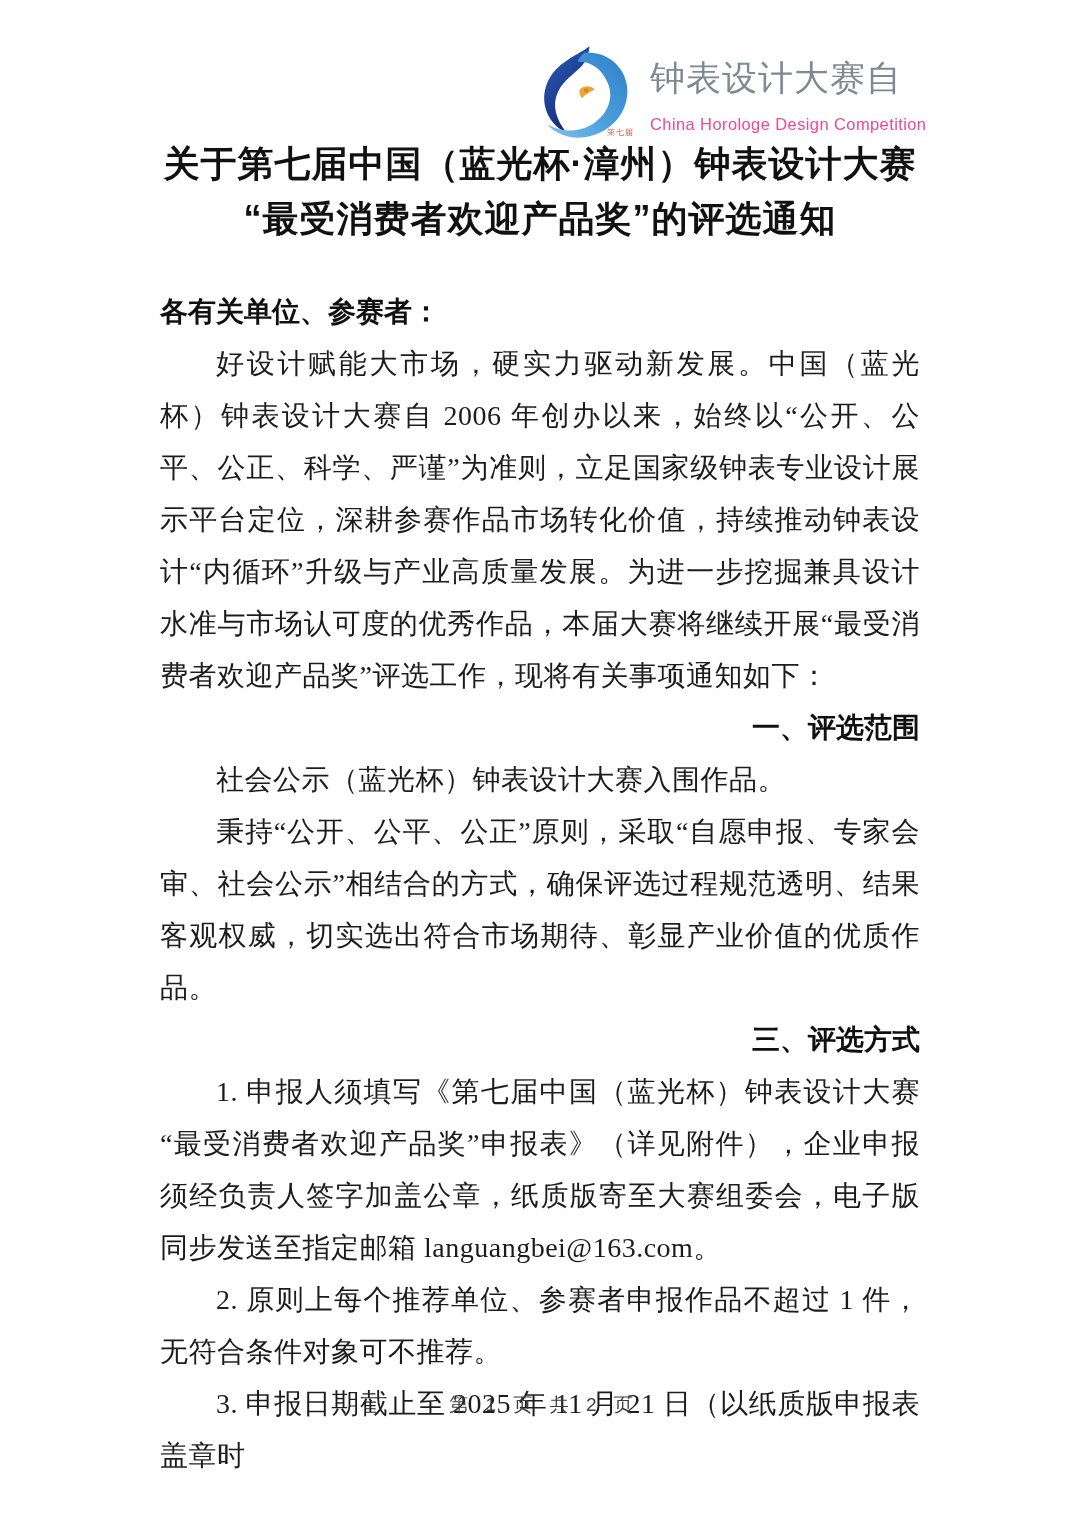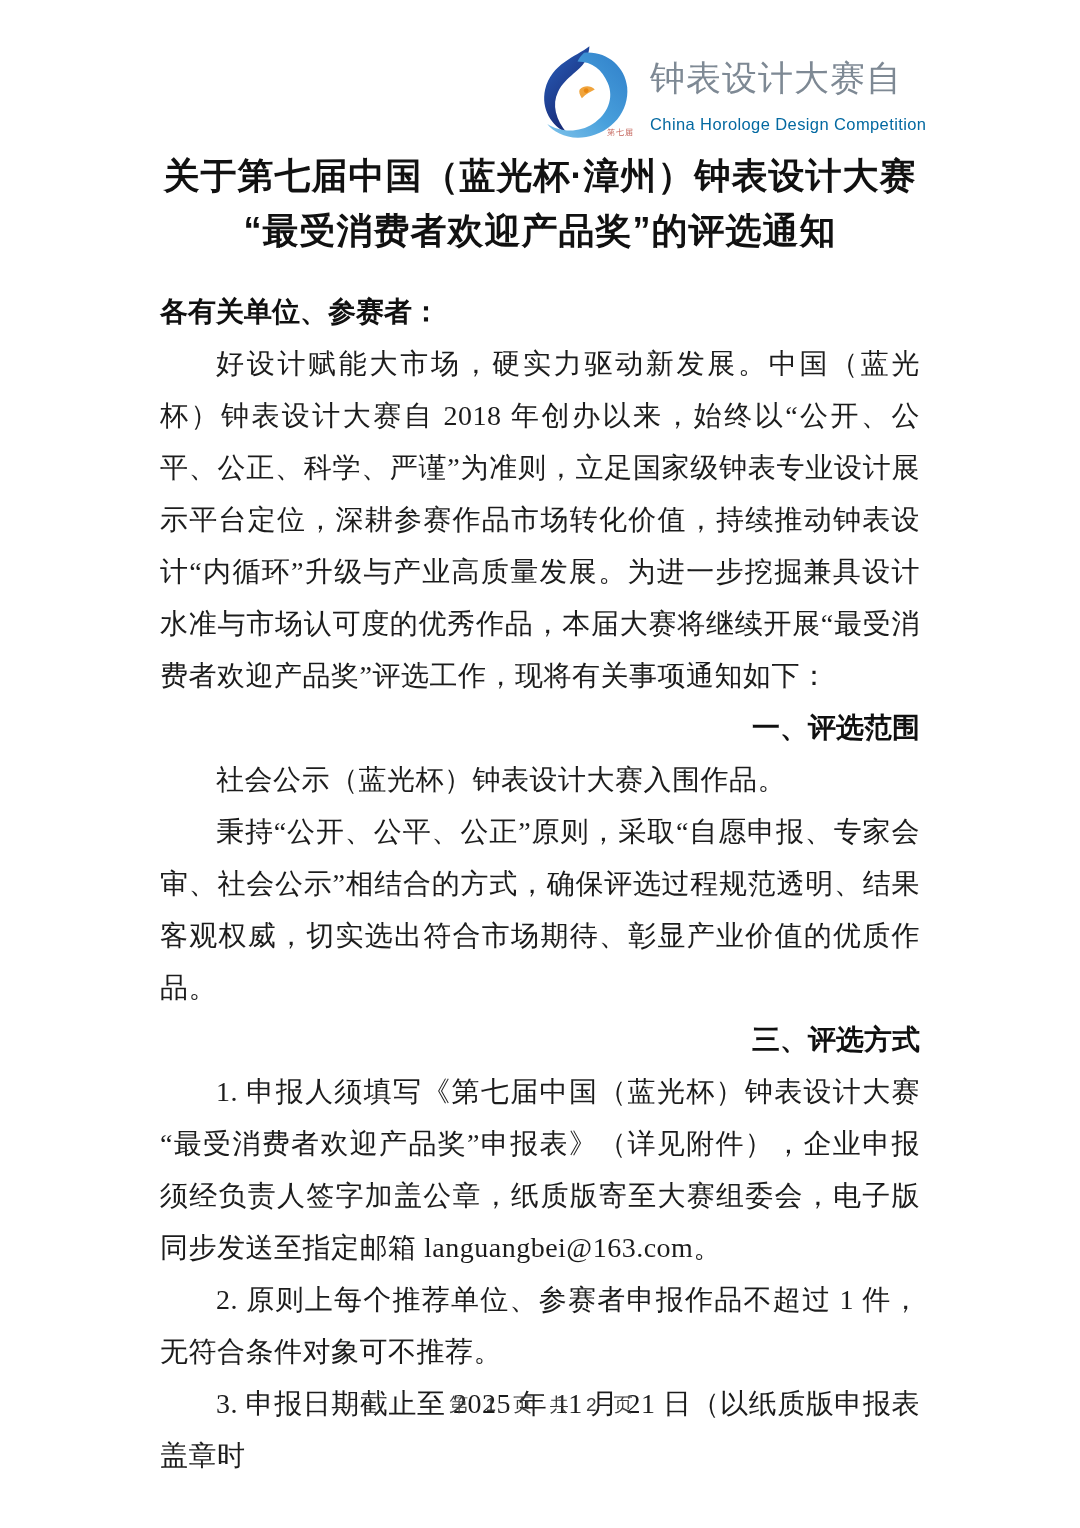--- a/index.html
+++ b/index.html
@@ -43,30 +43,30 @@
     font-size: 35px;
     font-weight: 500;
     color: #7e8994;
     letter-spacing: 1px;
     line-height: 40px;
     white-space: nowrap;
   }
   .logo-en {
     font-family: "Liberation Sans", sans-serif;
     font-size: 16.5px;
-    color: #0369a1;
+    color: #ec4899;
     letter-spacing: 0.4px;
     margin-top: 17px;
     white-space: nowrap;
   }
 
   
   .doc-title {
     position: absolute;
-    top: 148px; left: 160px; width: 760px;
+    top: 136px; left: 160px; width: 760px;
     margin: 0;
     font-family: "Liberation Sans", sans-serif;
     font-weight: 700;
     font-size: 36px;
     line-height: 55px;
     text-align: center;
     color: #111;
     letter-spacing: 1px;
   }
 
@@ -148,21 +148,21 @@
   </header>
 
   <h1 class="doc-title">
     <div>关于第七届中国（蓝光杯·漳州）钟表设计大赛</div>
     <div>“最受消费者欢迎产品奖”的评选通知</div>
   </h1>
 
   <main class="content">
     <p class="salutation">各有关单位、参赛者：</p>
 
-    <p class="para indent">好设计赋能大市场，硬实力驱动新发展。中国（蓝光杯）钟表设计大赛自 2018 年创办以来，始终以“公开、公平、公正、科学、严谨”为准则，立足国家级钟表专业设计展示平台定位，深耕参赛作品市场转化价值，持续推动钟表设计“内循环”升级与产业高质量发展。为进一步挖掘兼具设计水准与市场认可度的优秀作品，本届大赛将继续开展“最受消费者欢迎产品奖”评选工作，现将有关事项通知如下：</p>
+    <p class="para indent">好设计赋能大市场，硬实力驱动新发展。中国（蓝光杯）钟表设计大赛自 2006 年创办以来，始终以“公开、公平、公正、科学、严谨”为准则，立足国家级钟表专业设计展示平台定位，深耕参赛作品市场转化价值，持续推动钟表设计“内循环”升级与产业高质量发展。为进一步挖掘兼具设计水准与市场认可度的优秀作品，本届大赛将继续开展“最受消费者欢迎产品奖”评选工作，现将有关事项通知如下：</p>
 
     <h2 class="sec-heading">一、评选范围</h2>
     <p class="para indent">社会公示（蓝光杯）钟表设计大赛入围作品。</p>
 
     <p class="para indent">秉持“公开、公平、公正”原则，采取“自愿申报、专家会审、社会公示”相结合的方式，确保评选过程规范透明、结果客观权威，切实选出符合市场期待、彰显产业价值的优质作品。</p>
 
     <h2 class="sec-heading">三、评选方式</h2>
     <p class="para indent">1. 申报人须填写《第七届中国（蓝光杯）钟表设计大赛“最受消费者欢迎产品奖”申报表》（详见附件），企业申报须经负责人签字加盖公章，纸质版寄至大赛组委会，电子版同步发送至指定邮箱 languangbei@163.com。</p>
     <p class="para indent">2. 原则上每个推荐单位、参赛者申报作品不超过 1 件，无符合条件对象可不推荐。</p>
     <p class="para indent">3. 申报日期截止至 2025 年 11 月 21 日（以纸质版申报表盖章时</p>

